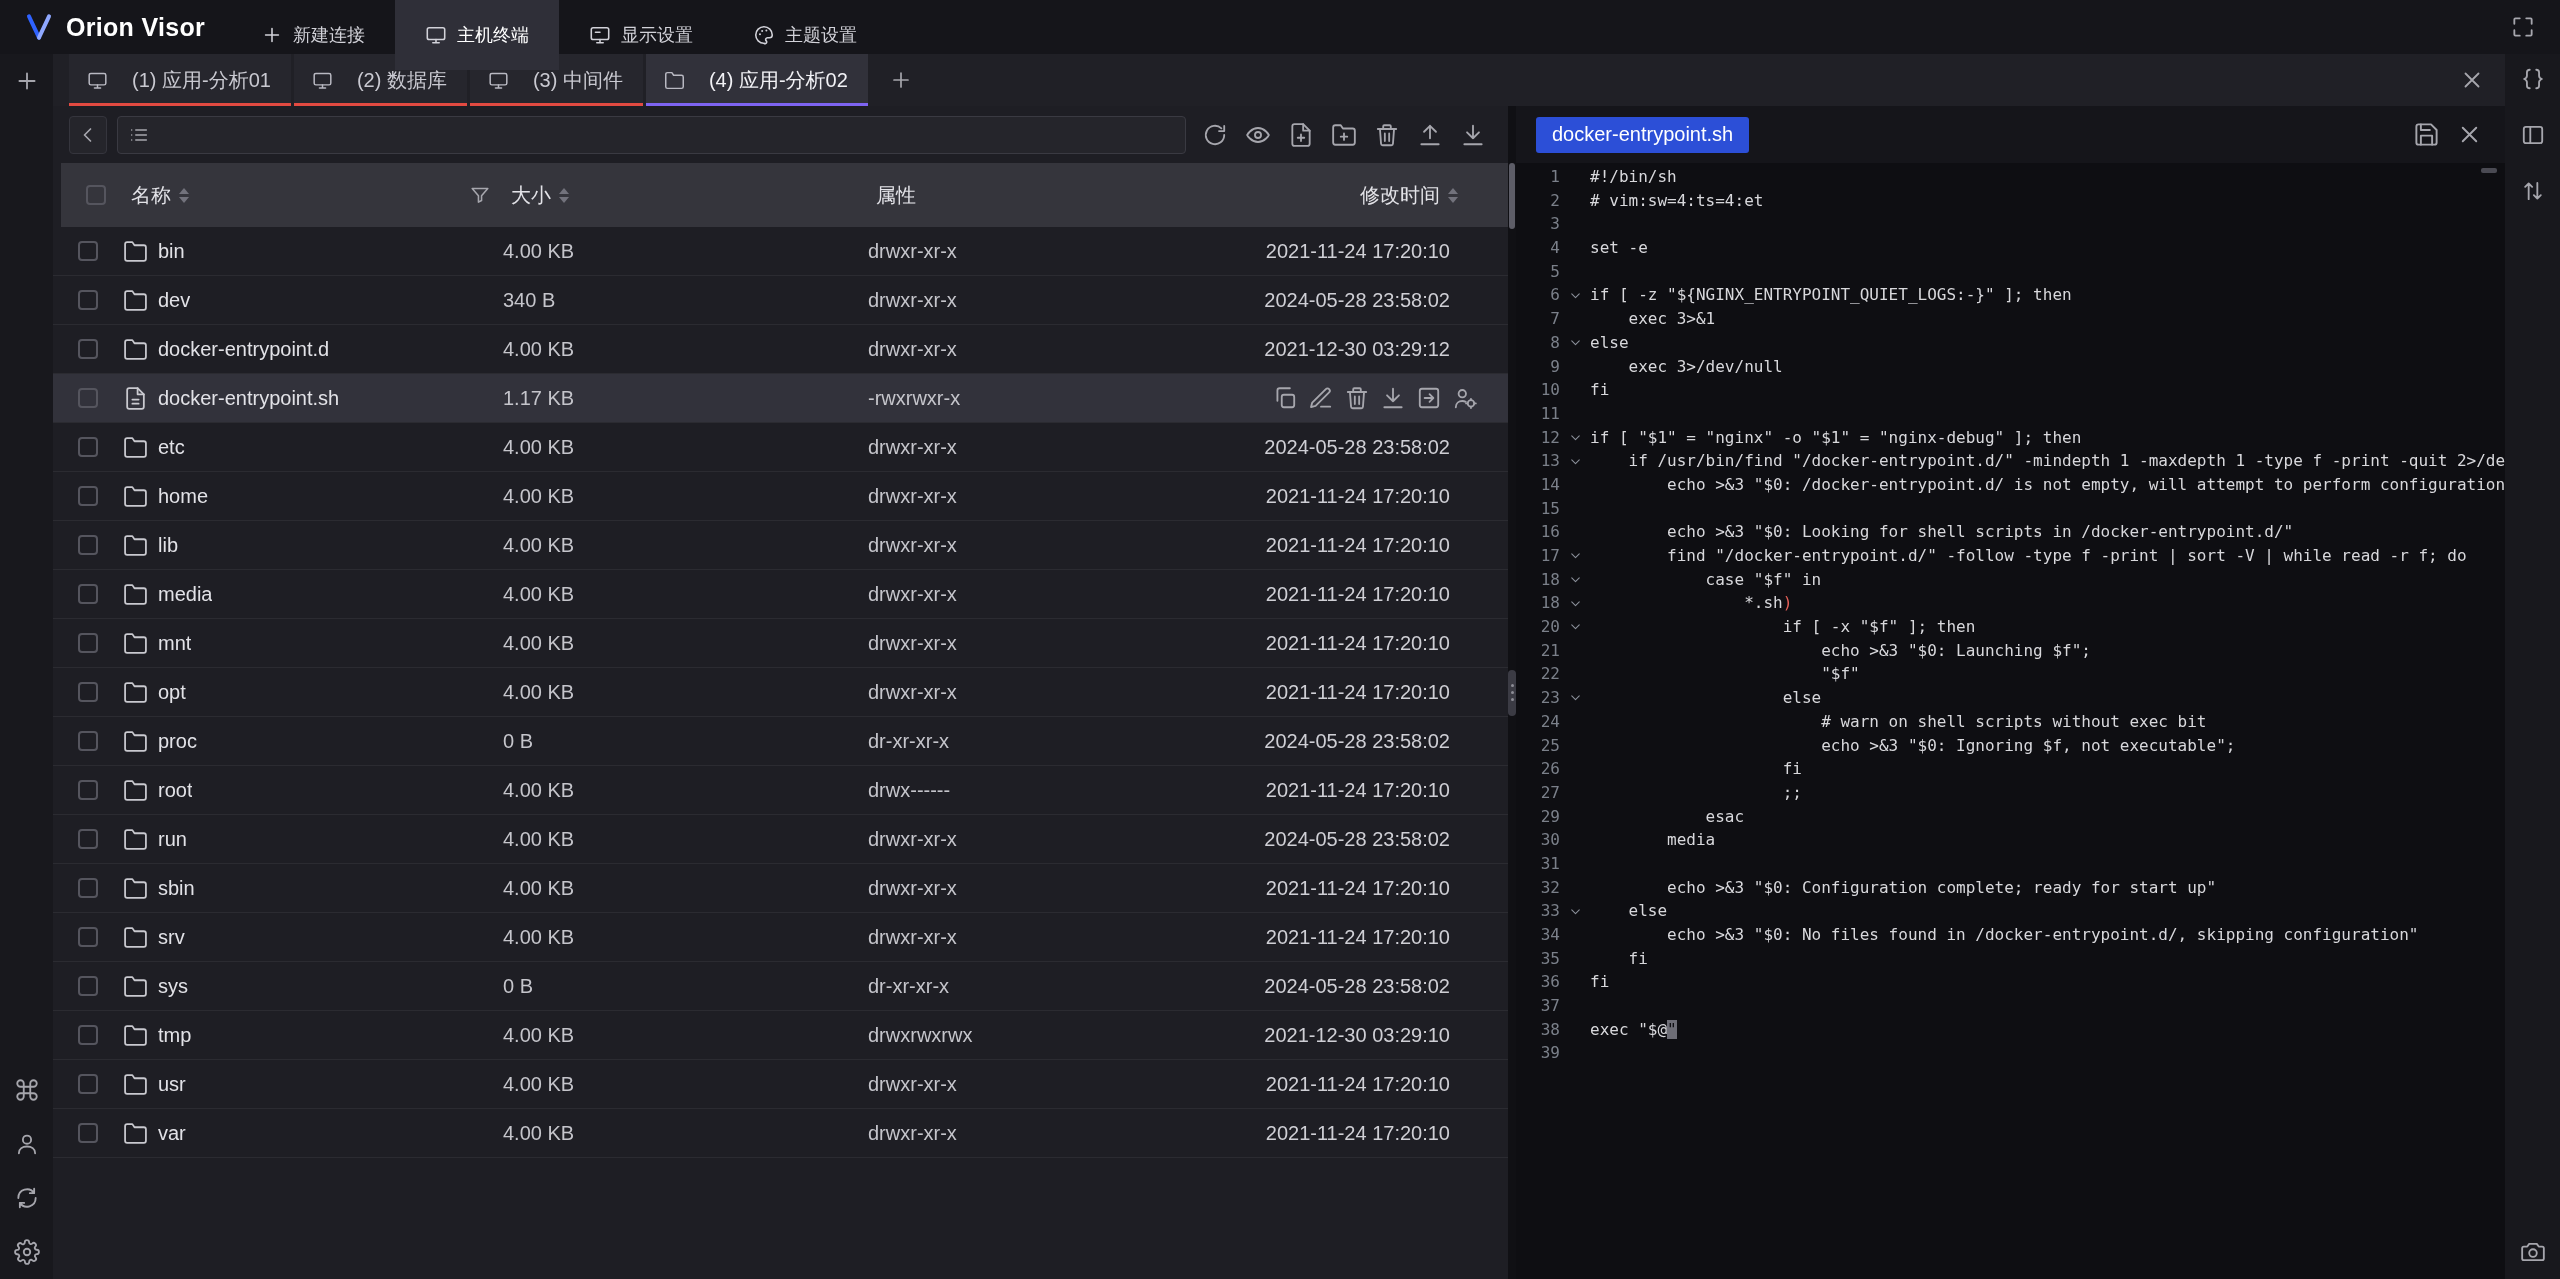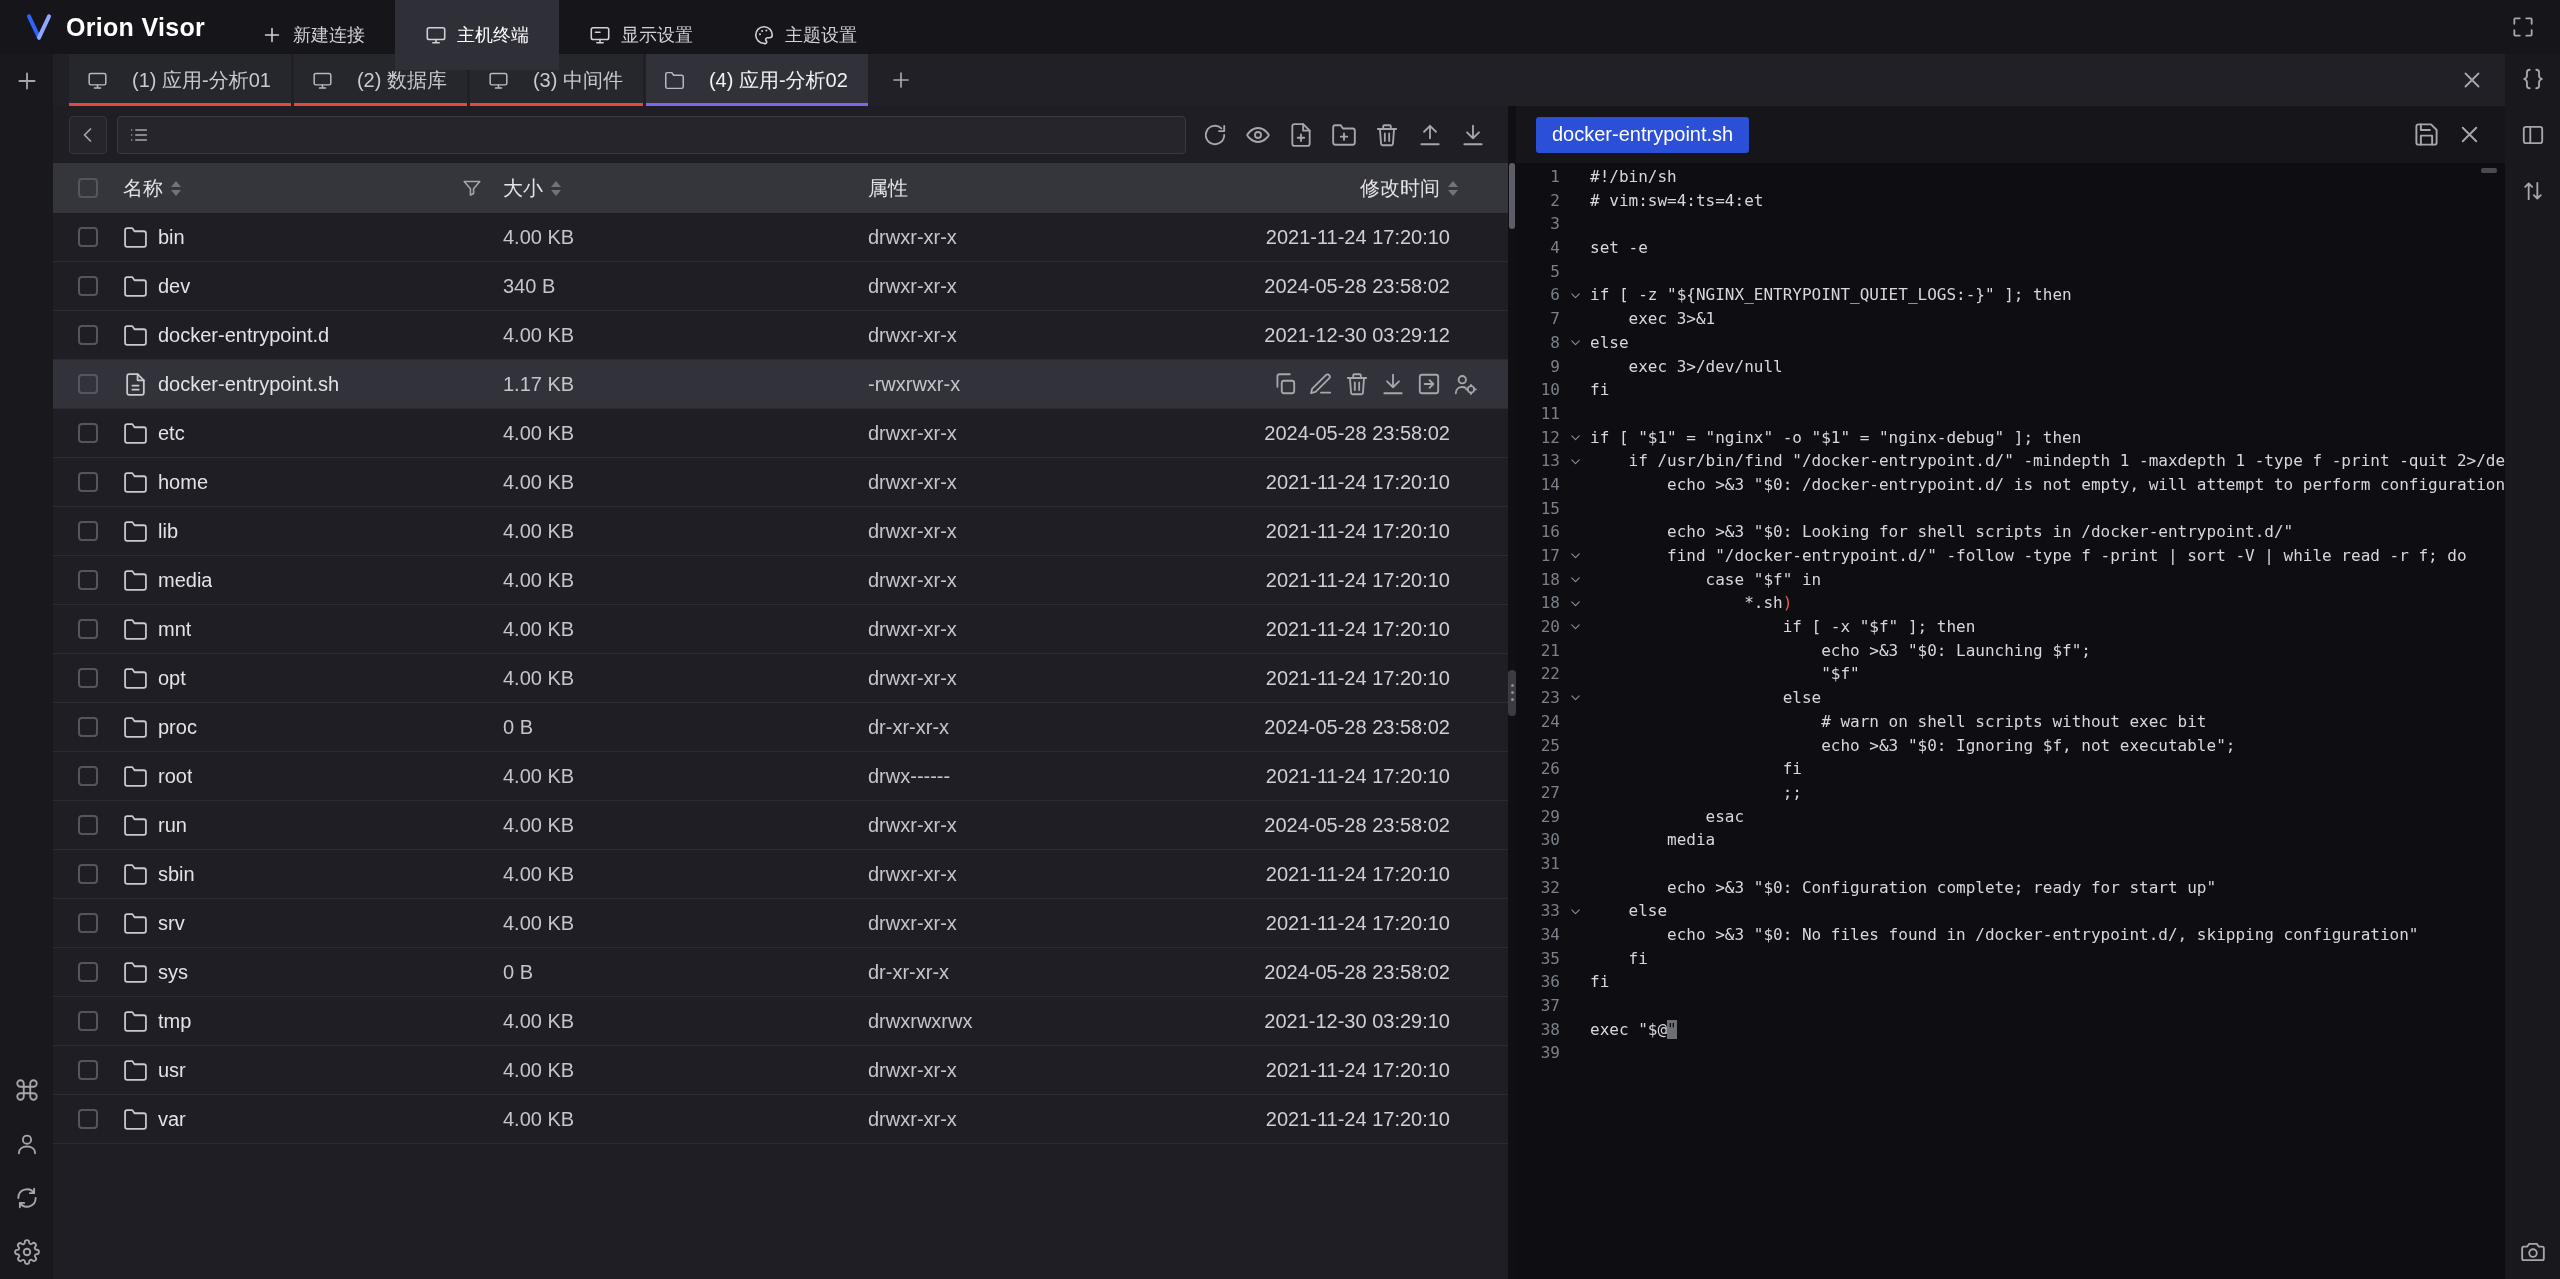--- a/index.html
+++ b/index.html
@@ -41,21 +41,21 @@
 
   
   .main { position:absolute; left:53px; top:106px; width:1455px; height:1173px; background:#1e1e24; }
   .file-toolbar { display:flex; align-items:center; height:57px; padding:0 16px; gap:10px; }
   .back-btn { width:38px; height:38px; background:#25252b; border:1px solid #35353d; border-radius:4px; display:flex; align-items:center; justify-content:center; cursor:pointer; }
   .path-box { flex:1; height:38px; background:#25252b; border:1px solid #3a3a42; border-radius:4px; display:flex; align-items:center; gap:8px; padding:0 10px; }
   .path-box input { flex:1; background:transparent; border:none; outline:none; color:#e0e0e6; font-size:19px; font-family:inherit; }
   .fb-icons { display:flex; align-items:center; gap:5px; }
   .fb-icons .icon-btn { width:38px; height:36px; border-radius:4px; }
 
-  .table-header { display:grid; grid-template-columns:70px 380px 365px 380px 1fr; align-items:center; height:50px; background:#35353c; color:#e3e3e8; font-size:20px; }
+  .table-header { display:grid; grid-template-columns:70px 380px 365px 380px 1fr; align-items:center; height:64px; background:#35353c; color:#e3e3e8; font-size:20px;margin-left:8px; }
   .th-name { display:flex; align-items:center; gap:8px; padding-right:20px; }
   .th-name .spacer { flex:1; }
   .th-cell { display:flex; align-items:center; gap:8px; }
   .th-time { justify-content:flex-end; padding-right:50px; }
   .sort { display:flex; flex-direction:column; gap:3px; cursor:pointer; }
   .car-up { width:0; height:0; border-left:5px solid transparent; border-right:5px solid transparent; border-bottom:6px solid #72727c; }
   .car-dn { width:0; height:0; border-left:5px solid transparent; border-right:5px solid transparent; border-top:6px solid #72727c; }
   .checkbox { width:20px; height:20px; border:2px solid #55555e; border-radius:4px; background:transparent; cursor:pointer; flex:none; }
   .c-check { display:flex; justify-content:center; }
 

